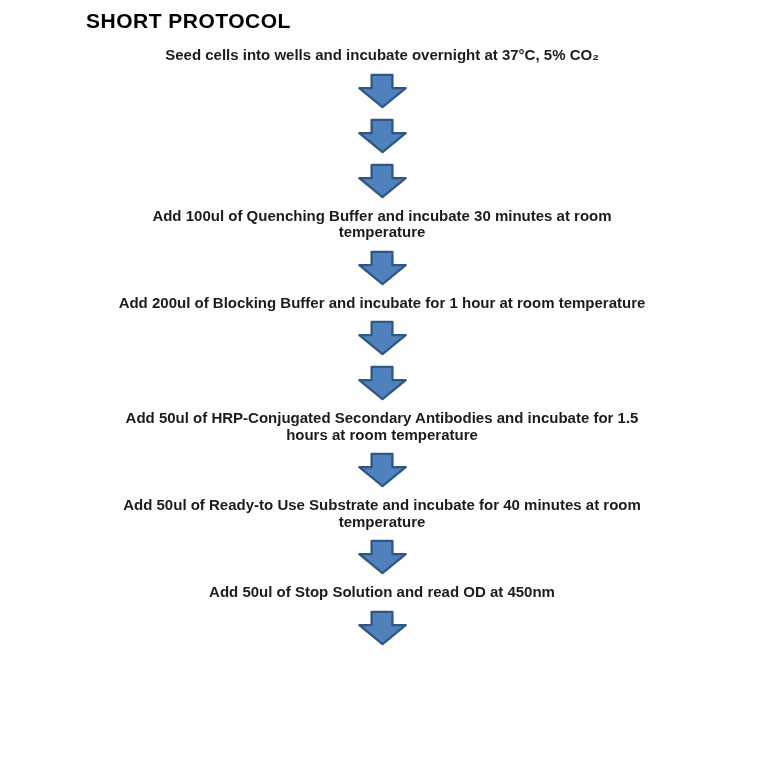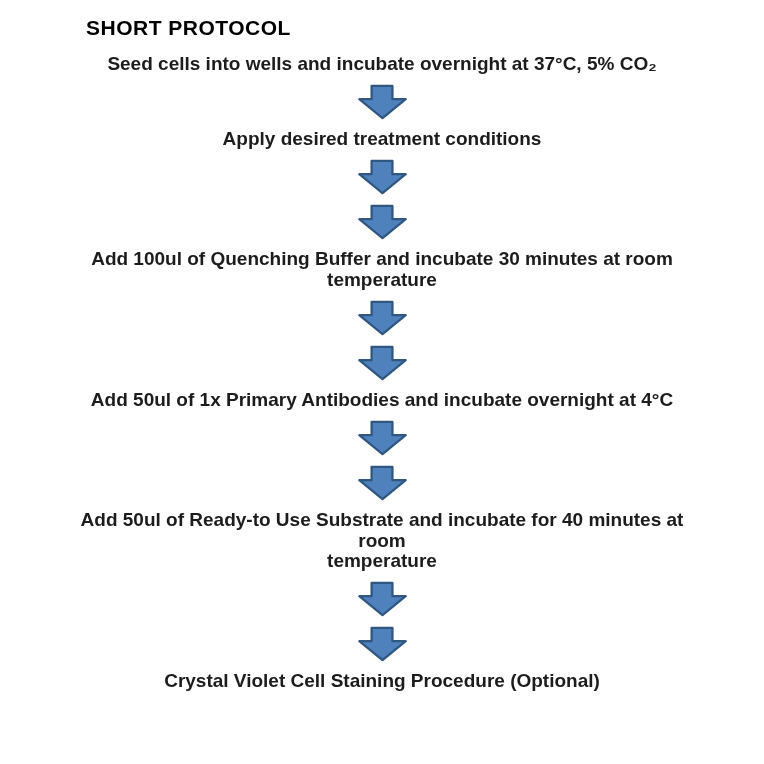--- a/index.html
+++ b/index.html
@@ -8,41 +8,41 @@
     background: var(--background, #ffffff);
     width: 764px;
     height: 764px;
     overflow: hidden;
     font-family: "Liberation Sans", sans-serif;
   }
   .page {
     width: 764px;
     height: 764px;
     box-sizing: border-box;
-    padding-top: 15px;
+    padding-top: 8px;
     background: var(--background, #ffffff);
   }
   .title {
     margin: 0 0 0 86px;
     font-size: 21px;
     font-weight: bold;
     letter-spacing: 0.5px;
     color: #000000;
     line-height: 1.2;
   }
   .flow {
     margin-top: 14px;
     display: flex;
     flex-direction: column;
     align-items: center;
     gap: 9px;
     width: 100%;
   }
   .step {
-    font-size: 19px;
+    font-size: 15px;
     font-weight: bold;
     line-height: 1.1;
     color: var(--text-color, #1c1c1c);
     text-align: center;
     white-space: pre-line;
     max-width: 640px;
   }
   .arrow {
     width: 53px;
     height: 36px;
@@ -72,21 +72,20 @@
   <div class="flow">
 
     <div class="step">Seed cells into wells and incubate overnight at 37°C, 5% CO₂</div>
 
     <div class="arrow">
       <svg viewBox="0 0 53 38" xmlns="http://www.w3.org/2000/svg" aria-hidden="true">
         <polygon points="15,2 37,2 37,16 51,16 26.5,36 2,16 15,16"></polygon>
       </svg>
     </div>
 
-    <div class="step">Apply desired treatment conditions</div>
 
     <div class="arrow">
       <svg viewBox="0 0 53 38" xmlns="http://www.w3.org/2000/svg" aria-hidden="true">
         <polygon points="15,2 37,2 37,16 51,16 26.5,36 2,16 15,16"></polygon>
       </svg>
     </div>
 
 
     <div class="arrow">
       <svg viewBox="0 0 53 38" xmlns="http://www.w3.org/2000/svg" aria-hidden="true">
@@ -96,54 +95,56 @@
 
     <div class="step">Add 100ul of Quenching Buffer and incubate 30 minutes at room
 temperature</div>
 
     <div class="arrow">
       <svg viewBox="0 0 53 38" xmlns="http://www.w3.org/2000/svg" aria-hidden="true">
         <polygon points="15,2 37,2 37,16 51,16 26.5,36 2,16 15,16"></polygon>
       </svg>
     </div>
 
+    <div class="step">Add 200ul of Blocking Buffer and incubate for 1 hour at room temperature</div>
 
     <div class="arrow">
       <svg viewBox="0 0 53 38" xmlns="http://www.w3.org/2000/svg" aria-hidden="true">
         <polygon points="15,2 37,2 37,16 51,16 26.5,36 2,16 15,16"></polygon>
       </svg>
     </div>
 
-    <div class="step">Add 50ul of 1x Primary Antibodies and incubate overnight at 4°C</div>
 
     <div class="arrow">
       <svg viewBox="0 0 53 38" xmlns="http://www.w3.org/2000/svg" aria-hidden="true">
         <polygon points="15,2 37,2 37,16 51,16 26.5,36 2,16 15,16"></polygon>
       </svg>
     </div>
 
+    <div class="step">Add 50ul of HRP-Conjugated Secondary Antibodies and incubate for 1.5
+hours at room temperature</div>
 
     <div class="arrow">
       <svg viewBox="0 0 53 38" xmlns="http://www.w3.org/2000/svg" aria-hidden="true">
         <polygon points="15,2 37,2 37,16 51,16 26.5,36 2,16 15,16"></polygon>
       </svg>
     </div>
 
     <div class="step">Add 50ul of Ready-to Use Substrate and incubate for 40 minutes at room
 temperature</div>
 
     <div class="arrow">
       <svg viewBox="0 0 53 38" xmlns="http://www.w3.org/2000/svg" aria-hidden="true">
         <polygon points="15,2 37,2 37,16 51,16 26.5,36 2,16 15,16"></polygon>
       </svg>
     </div>
 
+    <div class="step">Add 50ul of Stop Solution and read OD at 450nm</div>
 
     <div class="arrow">
       <svg viewBox="0 0 53 38" xmlns="http://www.w3.org/2000/svg" aria-hidden="true">
         <polygon points="15,2 37,2 37,16 51,16 26.5,36 2,16 15,16"></polygon>
       </svg>
     </div>
 
-    <div class="step">Crystal Violet Cell Staining Procedure (Optional)</div>
 
   </div>
 </div>
 
 </body></html>

